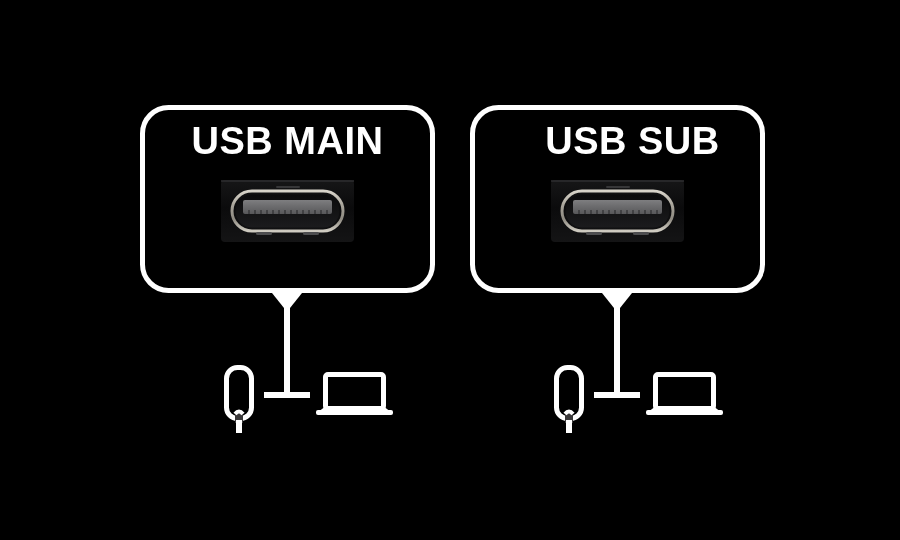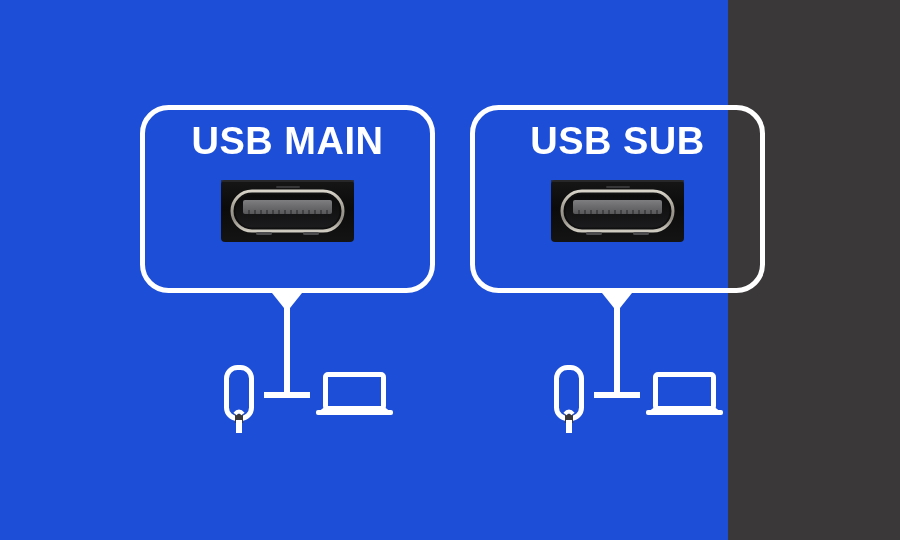--- a/index.html
+++ b/index.html
@@ -9,23 +9,23 @@
   }
   body {
     width: 900px;
     height: 540px;
     background: #3a3839;
     font-family: "Liberation Sans", sans-serif;
     overflow: hidden;
   }
   #stage {
     position: relative;
-    width: 728px;
+    width: 900px;
     height: 540px;
-    background: #1d4ed8;
+    background: #000000;
   }
   #stage svg.layer {
     position: absolute;
     left: 0;
     top: 0;
     width: 900px;
     height: 540px;
     display: block;
   }
   .port-label {
@@ -42,20 +42,21 @@
   }
   #label-main {
     left: 140px;
     top: 122px;
     width: 295px;
   }
   #label-sub {
     left: 470px;
     top: 122px;
     width: 295px;
+    padding-left: 15px;
   }
 </style>
 </head>
 <body>
 
 <div id="stage">
 
   <svg class="layer" viewBox="0 0 900 540" xmlns="http://www.w3.org/2000/svg">
     <defs>
       <linearGradient id="housingGrad" x1="0" y1="0" x2="0" y2="1">

